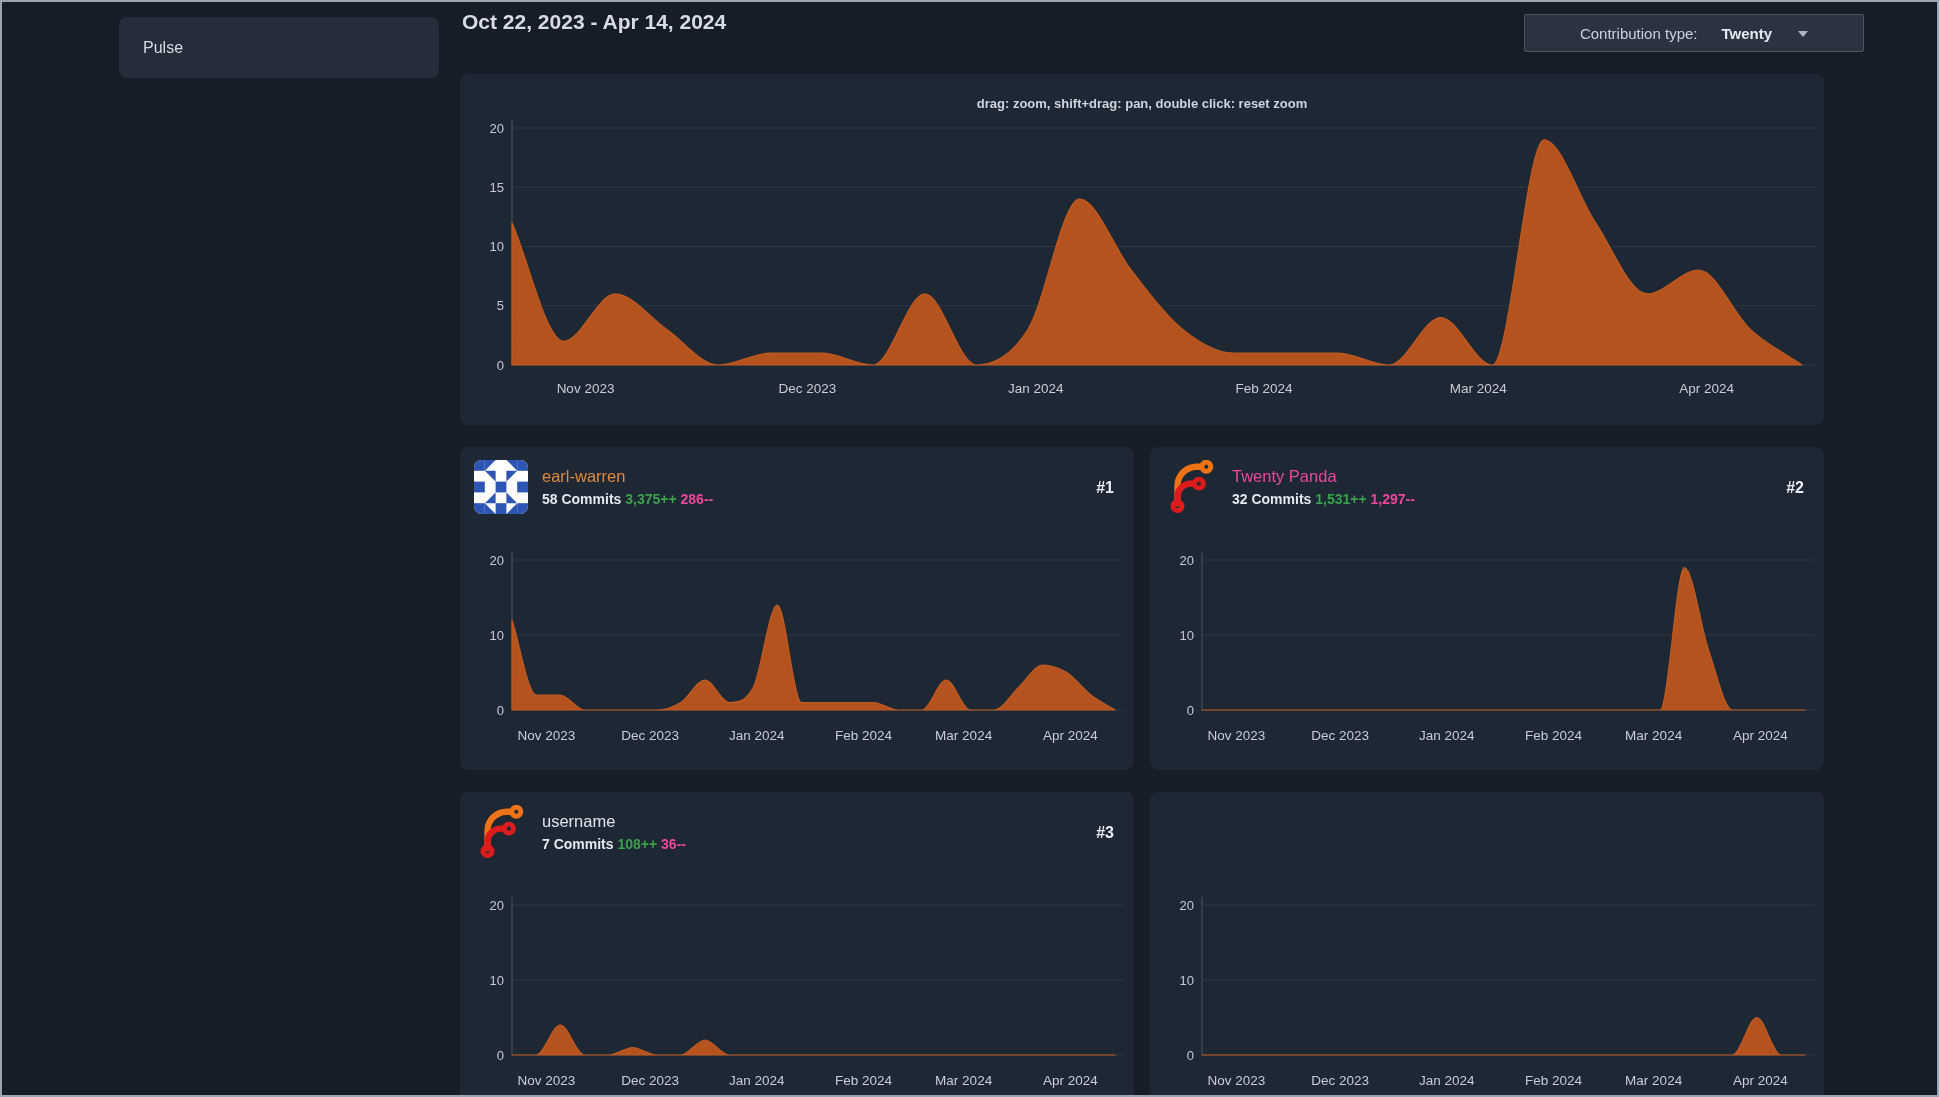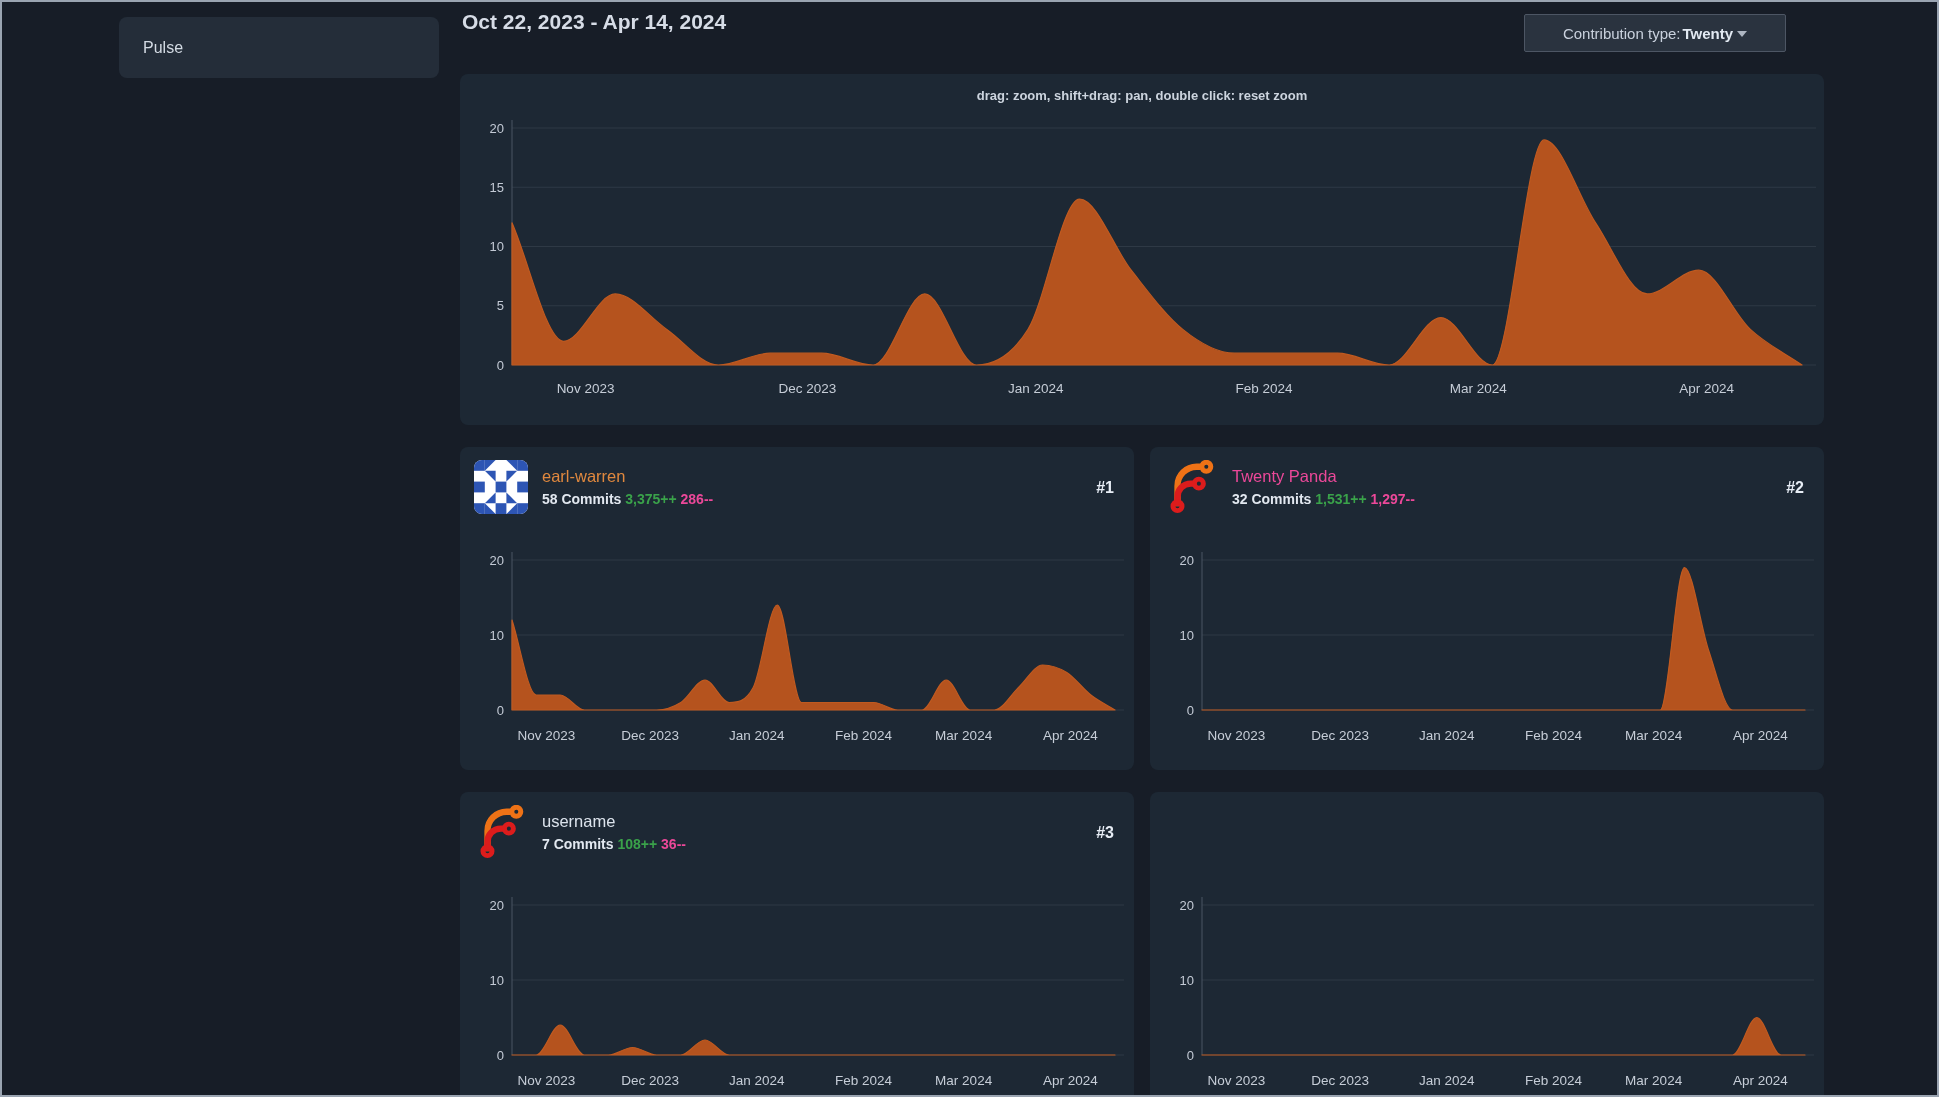--- a/index.html
+++ b/index.html
@@ -10,32 +10,32 @@
 
   
   .sidebar { position:absolute; left:117px; top:15px; width:320px; background:#242d39;
              border-radius:8px; overflow:hidden; }
   .side-item { height:61px; line-height:61px; padding-left:24px; font-size:16px;
                color:#d3dae3; cursor:pointer; }
   .side-item.active { background:#303a49; }
 
   
   .date-range { position:absolute; left:460px; top:8px; font-size:21px; color:#d6dce6; }
-  .type-btn { position:absolute; left:1522px; top:12px; width:262px; height:38px;
+  .type-btn { position:absolute; left:1522px; top:12px; width:340px; height:38px;
               background:#2a333f; border:1px solid #4d5664; border-radius:2px;
               color:#c9d1dd; font-size:15px; display:flex; align-items:center;
-              justify-content:center; gap:2px; cursor:pointer; }
+              justify-content:center; gap:24px; cursor:pointer; }
   .type-btn b { color:#e2e9f2; }
   .caret { width:0; height:0; border-left:5px solid transparent; border-right:5px solid transparent;
            border-top:6px solid #aeb6c2; margin-left:2px; margin-top:2px; }
 
   
   .main-panel { position:absolute; left:458px; top:72px; width:1364px; height:351px;
                 background:#1d2834; border-radius:8px; }
-  .hint { position:absolute; top:14px; left:0; right:0; text-align:center;
+  .hint { position:absolute; top:22px; left:0; right:0; text-align:center;
           font-size:13px; font-weight:bold; color:#ccd4de; }
   .main-panel svg { position:absolute; left:0; top:36px; }
 
   .card { position:absolute; width:674px; height:323px; background:#1d2834; border-radius:8px; }
   .card-head { position:relative; height:85px; }
   .avatar { position:absolute; left:14px; top:13px; width:54px; height:54px; border-radius:8px; overflow:hidden; }
   .avatar svg { display:block; width:54px; height:54px; }
   .c-name { position:absolute; left:82px; top:20px; font-size:16.5px; color:#dce3ec; cursor:pointer; }
   .c-stats { position:absolute; left:82px; top:44px; font-size:14px; font-weight:bold; color:#e2e8f0; }
   .c-stats .add { color:#3aa24a; }

